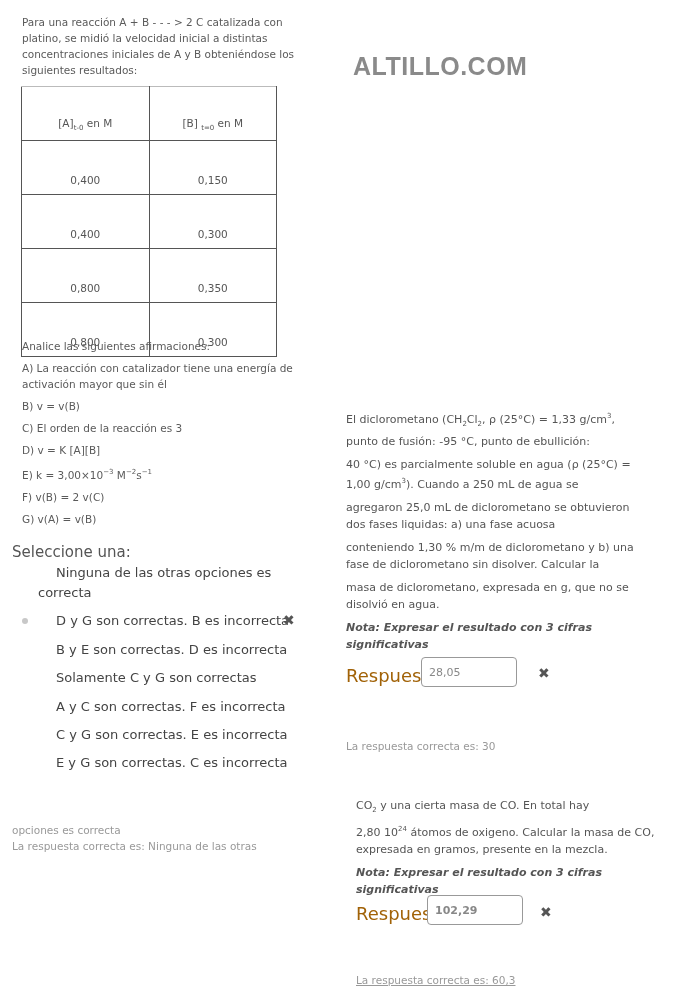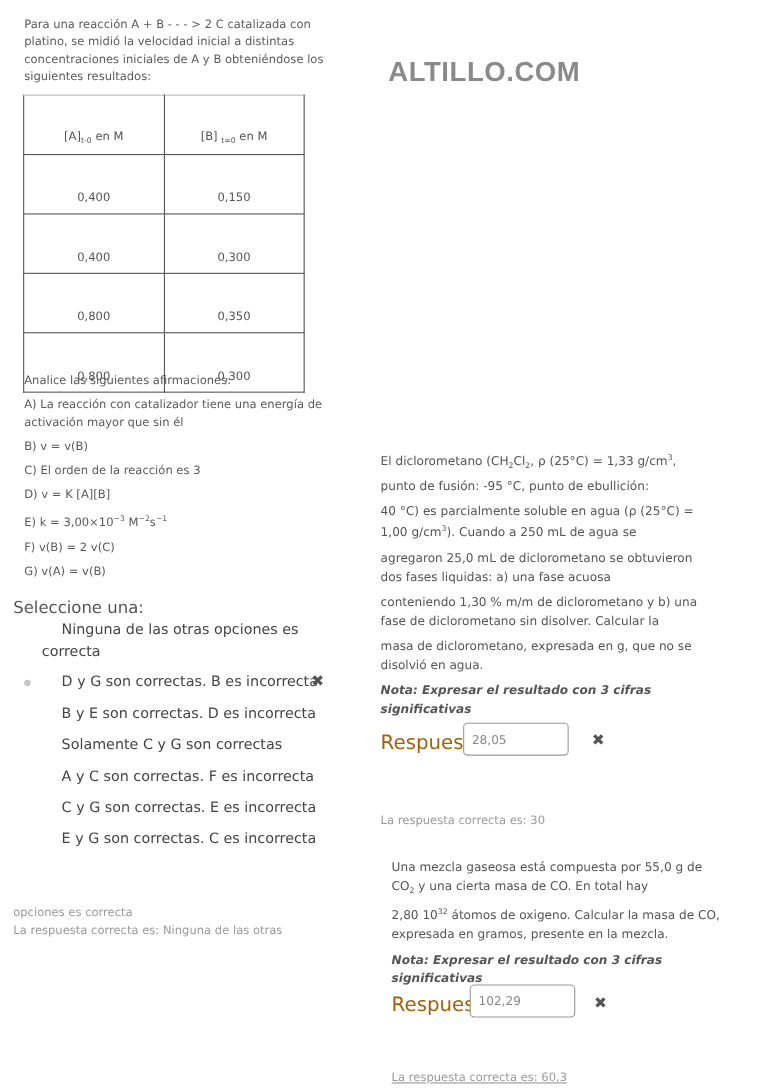--- a/index.html
+++ b/index.html
@@ -105,20 +105,20 @@
   <p>conteniendo 1,30 % m/m de diclorometano y b) una fase de diclorometano sin disolver. Calcular la</p>
   <p>masa de diclorometano, expresada en g, que no se disolvió en agua.</p>
   <p class="nota">Nota: Expresar el resultado con 3 cifras significativas</p>
 </div>
 <div class="abs resp-lbl" style="left:346px;top:665px;">Respuesta:</div>
 <div class="resp-input" style="left:421px;top:657px;">28,05</div>
 <div class="xmark" style="left:538px;top:665px;">✖</div>
 <div class="abs correct" style="left:346px;top:738px;">La respuesta correcta es: 30</div>
 
 <div class="abs rtext" style="left:356px;top:780px;width:300px;">
-  <p style="margin-bottom:2px;"><span>Una mezcla gaseosa está compuesta por 55,0 g de</span><br><span>CO</span><sub>2</sub><span> y una cierta masa de CO. En total hay</span></p>
-  <p><span>2,80 10</span><sup>32</sup><span> átomos de oxigeno. Calcular la masa de CO,</span><br><span>expresada en gramos, presente en la mezcla.</span></p>
+  <p style="margin-bottom:2px;"><br><span>CO</span><sub>2</sub><span> y una cierta masa de CO. En total hay</span></p>
+  <p><span>2,80 10</span><sup>24</sup><span> átomos de oxigeno. Calcular la masa de CO,</span><br><span>expresada en gramos, presente en la mezcla.</span></p>
   <p class="nota">Nota: Expresar el resultado con 3 cifras significativas</p>
 </div>
 <div class="abs resp-lbl" style="left:356px;top:903px;">Respuesta:</div>
-<div class="resp-input" style="left:427px;top:895px;">102,29</div>
+<div class="resp-input" style="left:427px;top:895px;font-weight:bold;">102,29</div>
 <div class="xmark" style="left:540px;top:904px;">✖</div>
 <div class="abs correct" style="left:356px;top:972px;text-decoration:underline;">La respuesta correcta es: 60,3</div>
 
 </body></html>

